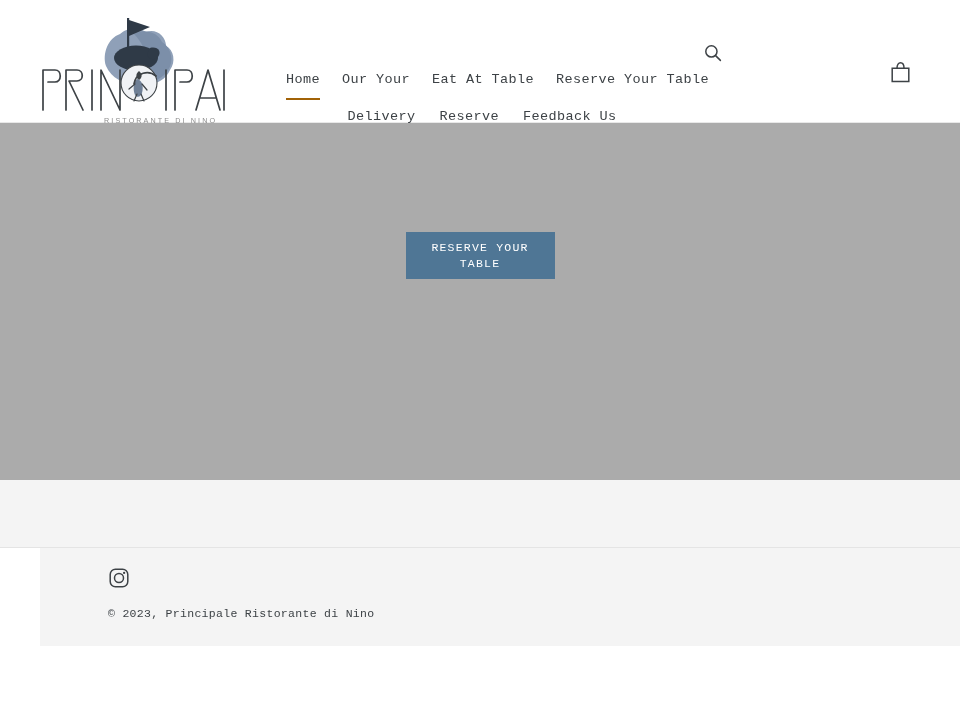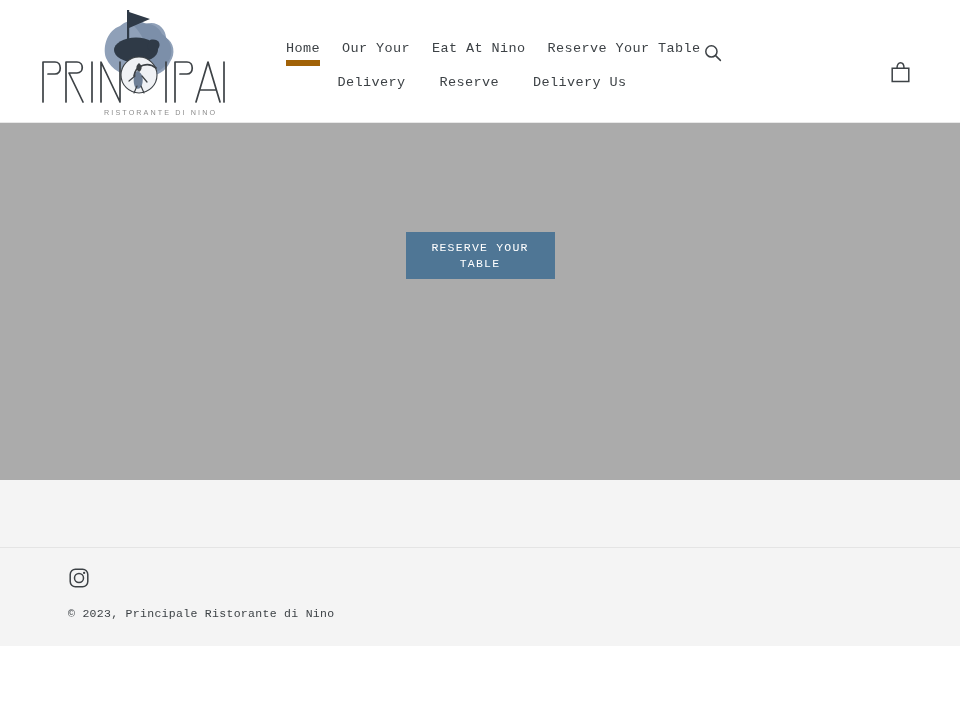--- a/index.html
+++ b/index.html
@@ -23,53 +23,54 @@
     height: 123px;
     background: #ffffff;
     border-bottom: 1px solid #e8e8e8;
     display: flex;
     align-items: center;
   }
 
   .brand {
     position: absolute;
     left: 38px;
-    top: 6px;
+    top: 14px;
     width: 196px;
     height: 112px;
     display: block;
   }
   .brand svg { display: block; }
 
   .main-nav {
     position: absolute;
     left: 286px;
     top: 39px;
     width: 392px;
   }
   .nav-row {
     display: flex;
     justify-content: center;
     align-items: baseline;
   }
   .nav-row.row-1 { justify-content: flex-start; gap: 22px; }
-  .nav-row.row-2 { justify-content: center; gap: 34px; margin-top: 7px; }
+  .nav-row.row-2 { justify-content: center; gap: 24px; margin-top: 7px; }
   .nav-link {
     font-family: "Liberation Mono", "DejaVu Sans Mono", monospace;
     font-size: 13.5px;
     letter-spacing: 0.4px;
     color: #3d4246;
     text-decoration: none;
     line-height: 20px;
     white-space: nowrap;
     cursor: pointer;
   }
   .nav-link.active {
-    border-bottom: 6px solid #a16207;
-    padding-bottom: 1px;
+    border-bottom: 2px solid #a16207;
+    padding-bottom: 8px;
+    margin-top: 31px;
   }
 
   .search-btn {
     position: absolute;
     left: 700px;
     top: 40px;
     width: 26px;
     height: 26px;
     background: none;
     border: 0;
@@ -133,20 +134,21 @@
   .footer-divider {
     height: 1px;
     background: #e4e4e4;
     margin: 0;
     border: 0;
   }
   .site-footer {
     height: 98px;
     background: #f4f4f4;
     padding: 19px 0 0 68px;
+    margin-left: 40px;
   }
   .social-list {
     display: flex;
     gap: 14px;
     align-items: center;
     margin: 0 0 18px 0;
     padding: 0;
     list-style: none;
   }
   .social-link {
@@ -214,27 +216,27 @@
 
       <text x="66" y="109" font-family="Liberation Sans, sans-serif" font-size="7.2" letter-spacing="2.1" fill="#8d8d8d">RISTORANTE DI NINO</text>
       <text x="5" y="50" font-family="Liberation Sans, sans-serif" font-size="0.1" fill="none">PRINCIPALE</text>
     </svg>
   </a>
 
   <nav class="main-nav">
     <div class="nav-row row-1">
       <a class="nav-link active" href="#">Home</a>
       <a class="nav-link" href="#">Our Your</a>
-      <a class="nav-link" href="#">Eat At Nino</a>
+      <a class="nav-link" href="#">Eat At Table</a>
       <a class="nav-link" href="#">Reserve Your Table</a>
     </div>
     <div class="nav-row row-2">
       <a class="nav-link" href="#">Delivery</a>
       <a class="nav-link" href="#">Reserve</a>
-      <a class="nav-link" href="#">Delivery Us</a>
+      <a class="nav-link" href="#">Feedback Us</a>
     </div>
   </nav>
 
   <button class="search-btn" aria-label="Search">
     <svg width="20" height="20" viewBox="0 0 20 20">
       <circle cx="8.4" cy="8.4" r="5.6" fill="none" stroke="#3d4246" stroke-width="1.5"></circle>
       <line x1="12.6" y1="12.6" x2="17.4" y2="17.4" stroke="#3d4246" stroke-width="1.5" stroke-linecap="round"></line>
     </svg>
   </button>
 

